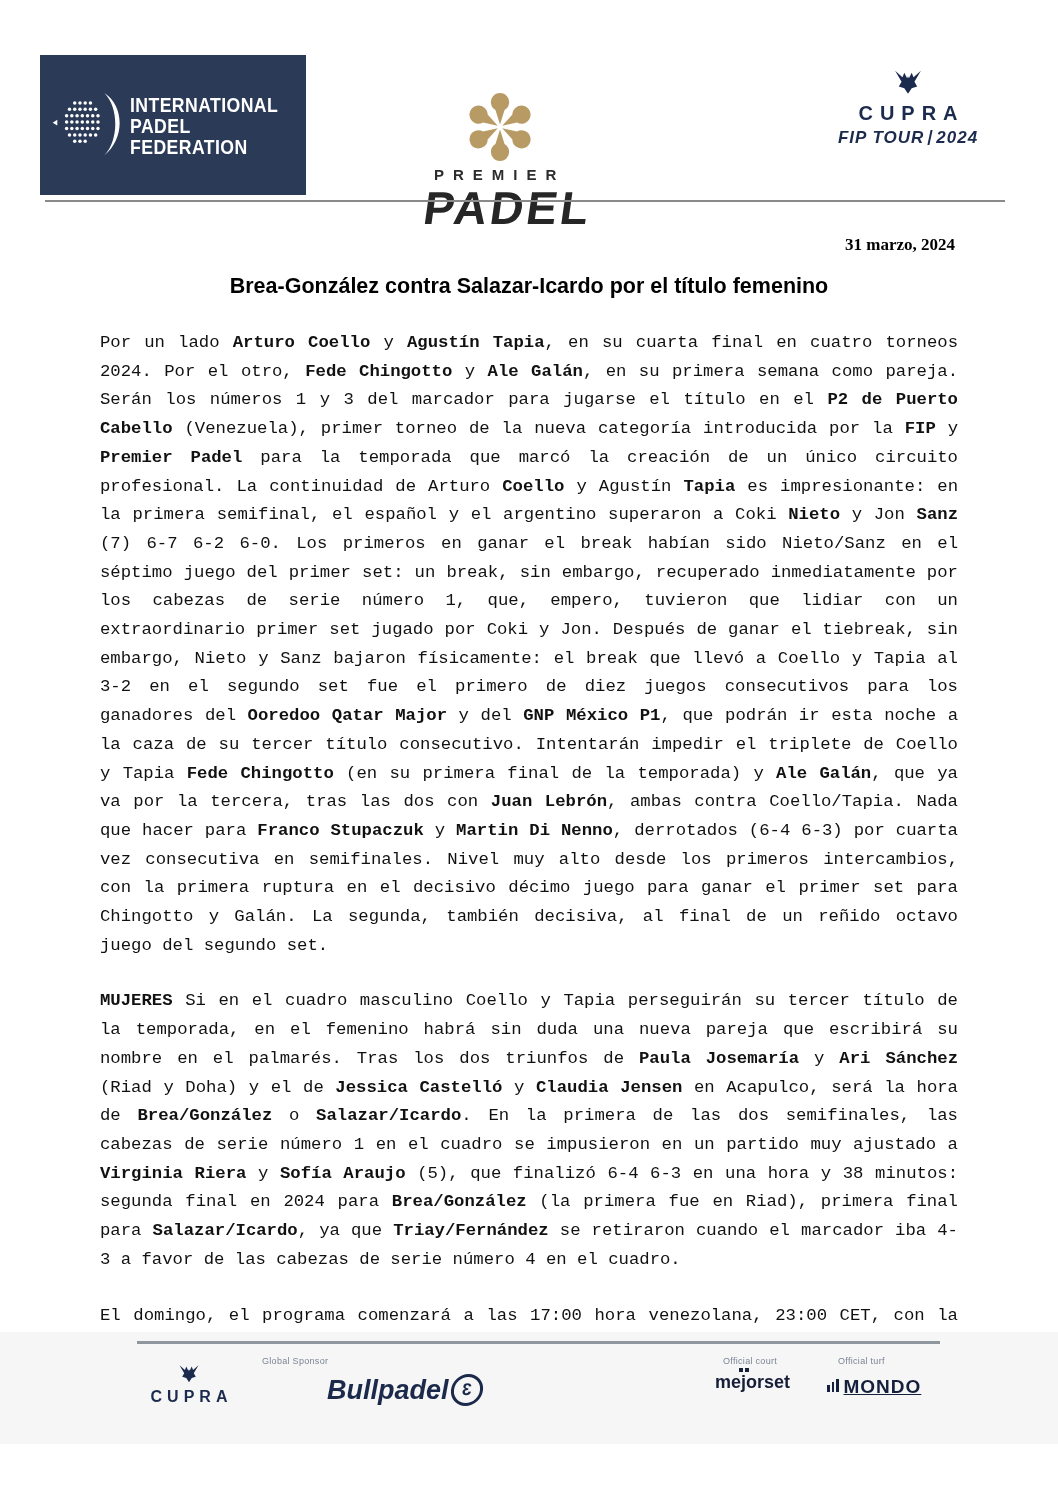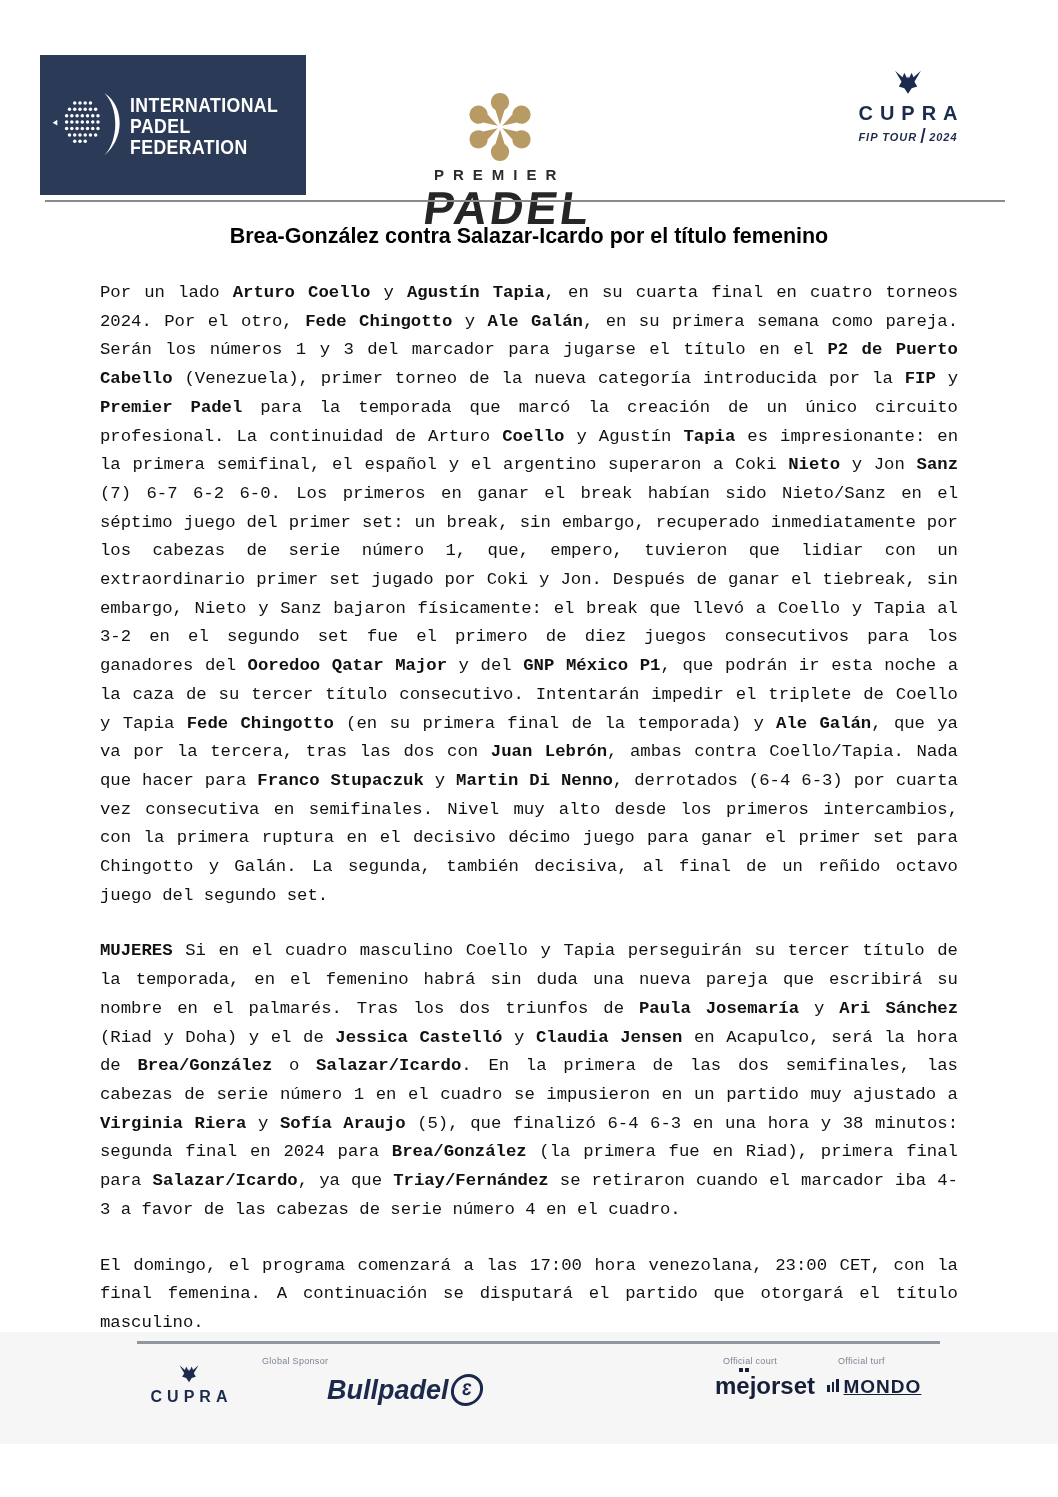--- a/index.html
+++ b/index.html
@@ -15,21 +15,21 @@
   }
   .ipf-text{color:#ffffff;font-weight:bold;font-size:21px;line-height:21px;
     transform:scaleX(.84);transform-origin:left center;letter-spacing:.5px;margin-left:6px;}
   .premier{position:absolute;left:408px;top:88px;display:flex;align-items:center;flex-direction:column;}
   .premier-words{margin-left:16px;}
   .premier-top{font-size:15px;letter-spacing:9px;font-weight:bold;color:#2c2c2c;margin-left:10px;}
   .premier-bottom{font-size:46px;font-weight:900;color:#262626;letter-spacing:3px;
     transform:skewX(-8deg);line-height:46px;margin-top:2px;}
   .cupra-head{position:absolute;left:828px;top:64px;width:160px;text-align:center;color:#1c2b4d;}
   .cupra-word{font-size:20px;font-weight:bold;letter-spacing:7px;margin-top:2px;text-indent:7px;}
-  .fip-tour{font-size:11px;font-weight:900;font-style:italic;letter-spacing:1px;margin-top:3px;white-space:nowrap;}
+  .fip-tour{font-size:17px;font-weight:900;font-style:italic;letter-spacing:1px;margin-top:3px;white-space:nowrap;}
   .fip-bar{display:inline-block;width:2px;height:15px;background:#1c2b4d;margin:0 5px -2px 5px;transform:skewX(-12deg);}
   .header-rule{position:absolute;left:45px;top:200px;width:960px;height:2px;background:#8a8a8a;}
   
   .date-line{font-family:"Liberation Serif", serif;font-weight:bold;font-size:17px;
     text-align:right;margin:30px 103px 0 0;color:#000;}
   .title{font-size:21.5px;font-weight:bold;text-align:center;line-height:30px;margin-top:16px;color:#000;}
   
   .content{margin:28px 100px 0 100px;font-family:Liberation Mono, monospace;}
   .content p{font-size:17.3px;line-height:28.7px;text-align:justify;margin:0 0 27px 0;color:#111;}
   .content .b{font-weight:bold;}
@@ -42,21 +42,21 @@
   .footer-rule{position:absolute;left:137px;top:9px;width:803px;height:3px;background:#8f969e;}
   .sponsor-label{position:absolute;font-size:9px;color:#7b8494;letter-spacing:.3px;}
   .cupra-foot{position:absolute;left:139px;top:28px;width:100px;text-align:center;color:#1c2b4d;}
   .cupra-foot .cupra-word{font-size:16px;letter-spacing:5px;text-indent:5px;margin-top:0;}
   .bullpadel{position:absolute;left:327px;top:42px;display:flex;align-items:center;color:#1b2a4a;}
   .bullpadel-text{font-style:italic;font-weight:800;font-size:27px;letter-spacing:0;}
   .bullpadel-mark{width:26px;height:26px;border:3px solid #1b2a4a;border-radius:50%;
     display:flex;align-items:center;justify-content:center;font-weight:800;font-size:17px;
     margin-left:2px;transform:skewX(-6deg);}
   .bullpadel-mark span{display:inline-block;transform:scaleX(-1);}
-  .mejorset{position:absolute;left:715px;top:40px;color:#161e38;font-weight:800;font-size:24px;letter-spacing:0;text-align:center;}
+  .mejorset{position:absolute;left:715px;top:40px;color:#161e38;font-weight:800;font-size:18px;letter-spacing:0;text-align:center;}
   .mejorset .tick{position:absolute;left:24px;top:-4px;width:4px;height:4px;background:#161e38;box-shadow:6px 0 0 #161e38;}
   .mondo{position:absolute;left:827px;top:44px;display:flex;align-items:center;color:#15203c;text-decoration:underline;}
   .mondo .bars i{display:inline-block;width:2.5px;background:#15203c;margin-right:2px;}
   .mondo .bars i:nth-child(1){height:7px;}
   .mondo .bars i:nth-child(2){height:10px;}
   .mondo .bars i:nth-child(3){height:13px;}
   .mondo-word{font-weight:900;font-size:19px;letter-spacing:1px;margin-left:3px;}
 </style>
 </head>
 <body>
@@ -156,20 +156,21 @@
       </svg>
       <div class="cupra-word">CUPRA</div>
       <div class="fip-tour">
         <span>FIP TOUR</span><span class="fip-bar"></span><span>2024</span>
       </div>
     </div>
 
     <div class="header-rule"></div>
   </div>
 
+  <div class="date-line">31 marzo, 2024</div>
 
   <div class="title">
     <div>Brea-González contra Salazar-Icardo por el título femenino</div>
   </div>
 
   <div class="content">
     <p><span>Por un lado </span><span class="b">Arturo Coello</span><span> y </span><span class="b">Agustín Tapia</span><span>, en su cuarta final en cuatro torneos 2024. Por el otro, </span><span class="b">Fede Chingotto</span><span> y </span><span class="b">Ale Galán</span><span>, en su primera semana como pareja. Serán los números 1 y 3 del marcador para jugarse el título en el </span><span class="b">P2 de Puerto Cabello</span><span> (Venezuela), primer torneo de la nueva categoría introducida por la </span><span class="b">FIP</span><span> y </span><span class="b">Premier Padel</span><span> para la temporada que marcó la creación de un único circuito profesional. La continuidad de Arturo </span><span class="b">Coello</span><span> y Agustín </span><span class="b">Tapia</span><span> es impresionante: en la primera semifinal, el español y el argentino superaron a Coki </span><span class="b">Nieto</span><span> y Jon </span><span class="b">Sanz</span><span> (7) 6-7 6-2 6-0. Los primeros en ganar el break habían sido Nieto/Sanz en el séptimo juego del primer set: un break, sin embargo, recuperado inmediatamente por los cabezas de serie número 1, que, empero, tuvieron que lidiar con un extraordinario primer set jugado por Coki y Jon. Después de ganar el tiebreak, sin embargo, Nieto y Sanz bajaron físicamente: el break que llevó a Coello y Tapia al 3-2 en el segundo set fue el primero de diez juegos consecutivos para los ganadores del </span><span class="b">Ooredoo Qatar Major</span><span> y del </span><span class="b">GNP México P1</span><span>, que podrán ir esta noche a la caza de su tercer título consecutivo. Intentarán impedir el triplete de Coello y Tapia </span><span class="b">Fede Chingotto</span><span> (en su primera final de la temporada) y </span><span class="b">Ale Galán</span><span>, que ya va por la tercera, tras las dos con </span><span class="b">Juan Lebrón</span><span>, ambas contra Coello/Tapia. Nada que hacer para </span><span class="b">Franco Stupaczuk</span><span> y </span><span class="b">Martin Di Nenno</span><span>, derrotados (6-4 6-3) por cuarta vez consecutiva en semifinales.  Nivel muy alto desde los primeros intercambios, con la primera ruptura en el decisivo décimo juego para ganar el primer set para Chingotto y Galán. La segunda, también decisiva, al final de un reñido octavo juego del segundo set.</span></p>
     <p><span class="b">MUJERES</span><span> Si en el cuadro masculino Coello y Tapia perseguirán su tercer título de la temporada, en el femenino habrá sin duda una nueva pareja que escribirá su nombre en el palmarés. Tras los dos triunfos de </span><span class="b">Paula Josemaría</span><span> y </span><span class="b">Ari Sánchez</span><span> (Riad y Doha) y el de </span><span class="b">Jessica Castelló</span><span> y </span><span class="b">Claudia Jensen</span><span> en Acapulco, será la hora de </span><span class="b">Brea/González</span><span> o </span><span class="b">Salazar/Icardo</span><span>. En la primera de las dos semifinales, las cabezas de serie número 1 en el cuadro se impusieron en un partido muy ajustado a </span><span class="b">Virginia Riera</span><span> y </span><span class="b">Sofía Araujo</span><span> (5), que finalizó 6-4 6-3 en una hora y 38 minutos: segunda final en 2024 para </span><span class="b">Brea/González</span><span> (la primera fue en Riad), primera final para </span><span class="b">Salazar/Icardo</span><span>, ya que </span><span class="b">Triay/Fernández</span><span> se retiraron cuando el marcador iba 4-3 a favor de las cabezas de serie número 4 en el cuadro.</span></p>
     <p><span>El domingo, el programa comenzará a las 17:00 hora venezolana, 23:00 CET, con la final femenina. A continuación se disputará el partido que otorgará el título masculino.</span></p>
 

